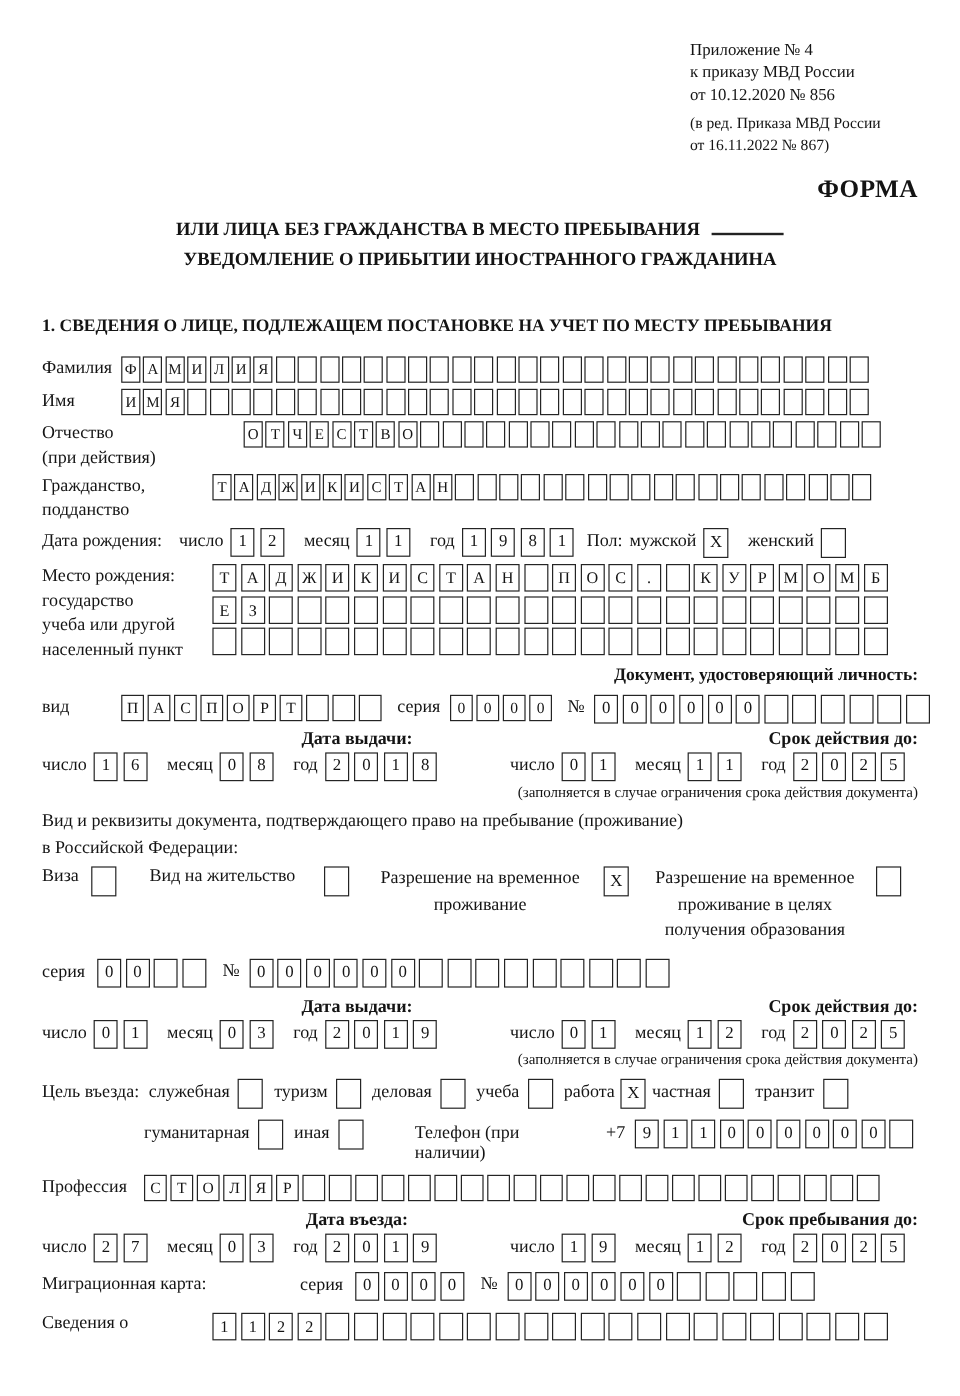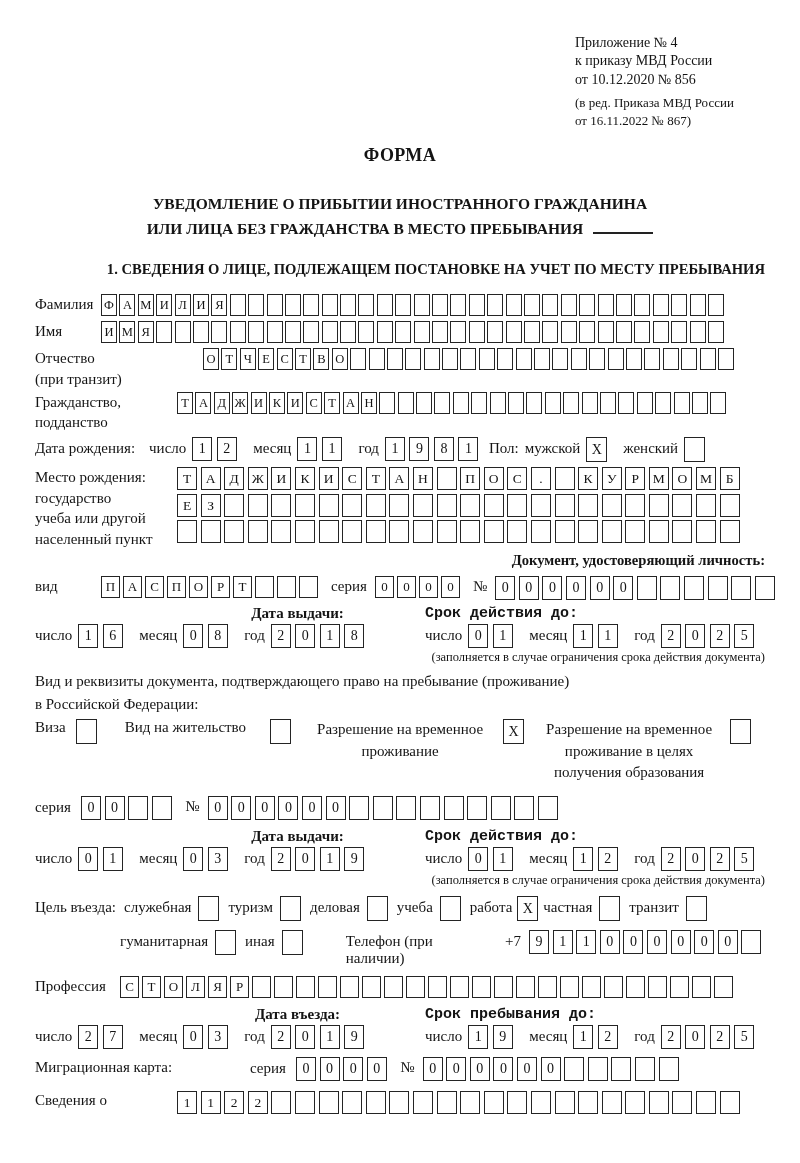--- a/index.html
+++ b/index.html
@@ -6,24 +6,24 @@
   .page{
     width:800px;height:1118px;box-sizing:border-box;background:#fff;color:#141414;
     font-family:"Liberation Serif","DejaVu Serif",serif;font-size:15px;
     padding:34px 35px 10px 35px;overflow:hidden;position:relative;
   }
   
   .appendix{width:190px;margin-left:auto;margin-right:0;line-height:1.32;}
   .apx{font-size:14px;}
   .apx.small{font-size:13px;}
   .apx.gap{margin-top:5px;}
-  .forma{font-weight:bold;text-align:center;font-size:18px;margin:16px 0 26px 0;letter-spacing:.4px;}
+  .forma{font-weight:bold;text-align:right;font-size:21px;margin:16px 0 10px 0;letter-spacing:.4px;}
   .title{font-weight:bold;text-align:center;font-size:15.5px;line-height:1.6;margin-top:2px;}
   .blank{display:inline-block;width:60px;border-bottom:2px solid #222;height:14px;margin-left:10px;}
-  .sec-heading{font-weight:bold;text-align:right;font-size:14.6px;margin:20px 0 16px 0;}
+  .sec-heading{font-weight:bold;text-align:left;font-size:14.6px;margin:35px 0 16px 0;}
   
   .row{display:flex;align-items:flex-start;}
   .mb5{margin-bottom:5px;} .mb8{margin-bottom:8px;} .mb2{margin-bottom:2px;}
   .lbl{flex:none;padding-top:2px;}
   .w66{width:66px;} .w142{width:142px;} .w168{width:168px;} .w85{width:85px;}
   .lbl-col{flex:none;line-height:1.38;}
   .grids-col > .grid{margin-bottom:3.5px;}
   
   .grid{display:flex;flex:none;}
   .cell{flex:none;width:14px;height:20px;border:1.6px solid #242424;margin-right:2.4px;
@@ -31,21 +31,21 @@
   .md .cell{width:17px;margin-right:3px;font-size:13px;}
   .lg .cell{width:18px;height:21px;margin-right:3.6px;font-size:13.5px;line-height:21px;}
   .dt .cell{width:18px;height:22px;margin-right:4.5px;font-size:14px;line-height:22px;}
   .nm .cell{margin-right:3.6px;}
   .checkbox{flex:none;display:inline-block;width:19px;height:23px;border:1.6px solid #242424;
             line-height:23px;font-size:14px;text-align:center;background:#fff;}
   .inlbl{flex:none;padding:2px 8px 0 10px;}
   
   .date-heads{display:flex;font-weight:bold;margin-bottom:2px;}
   .dh.l{flex:0 0 390px;text-align:center;padding-left:135px;box-sizing:border-box;}
-  .dh.r{flex:1;text-align:left;font-family:Liberation Mono, monospace;}
+  .dh.r{flex:1;text-align:right;}
   .date-row{display:flex;margin-bottom:2px;}
   .dgroup{display:flex;align-items:flex-start;}
   .dgroup.l{flex:0 0 390px;}
   .dlbl{flex:none;padding-top:3px;margin-right:6px;}
   .dlbl.ml{margin-left:12px;}
   .footnote{font-size:12.5px;text-align:right;margin:1px 0 8px 0;}
   
   .intro{margin-bottom:6px;}
   .opts{display:flex;margin:4px 0 12px 0;}
   .opt{display:flex;align-items:flex-start;}
@@ -66,22 +66,22 @@
     <div class="apx">Приложение № 4</div>
     <div class="apx">к приказу МВД России</div>
     <div class="apx">от 10.12.2020 № 856</div>
     <div class="apx small gap">(в ред. Приказа МВД России</div>
     <div class="apx small">от 16.11.2022 № 867)</div>
   </div>
 
   <div class="forma">ФОРМА</div>
 
   <div class="title">
+    <div><span>ИЛИ ЛИЦА БЕЗ ГРАЖДАНСТВА В МЕСТО ПРЕБЫВАНИЯ</span><span class="blank"></span></div>
     <div>УВЕДОМЛЕНИЕ О ПРИБЫТИИ ИНОСТРАННОГО ГРАЖДАНИНА</div>
-    <div><span>ИЛИ ЛИЦА БЕЗ ГРАЖДАНСТВА В МЕСТО ПРЕБЫВАНИЯ</span><span class="blank"></span></div>
   </div>
 
   <div class="sec-heading">1. СВЕДЕНИЯ О ЛИЦЕ, ПОДЛЕЖАЩЕМ ПОСТАНОВКЕ НА УЧЕТ ПО МЕСТУ ПРЕБЫВАНИЯ</div>
 
   <div class="row mb5">
     <div class="lbl w66">Фамилия</div>
     <div class="grid">
         <span class="cell">Ф</span>
         <span class="cell">А</span>
         <span class="cell">М</span>
@@ -155,21 +155,21 @@
         <span class="cell"></span>
         <span class="cell"></span>
         <span class="cell"></span>
         <span class="cell"></span>
       </div>
   </div>
 
   <div class="row mb2">
     <div class="lbl-col w168">
       <div>Отчество</div>
-      <div>(при транзит)</div>
+      <div>(при действия)</div>
     </div>
     <div class="grid">
         <span class="cell">О</span>
         <span class="cell">Т</span>
         <span class="cell">Ч</span>
         <span class="cell">Е</span>
         <span class="cell">С</span>
         <span class="cell">Т</span>
         <span class="cell">В</span>
         <span class="cell">О</span>

